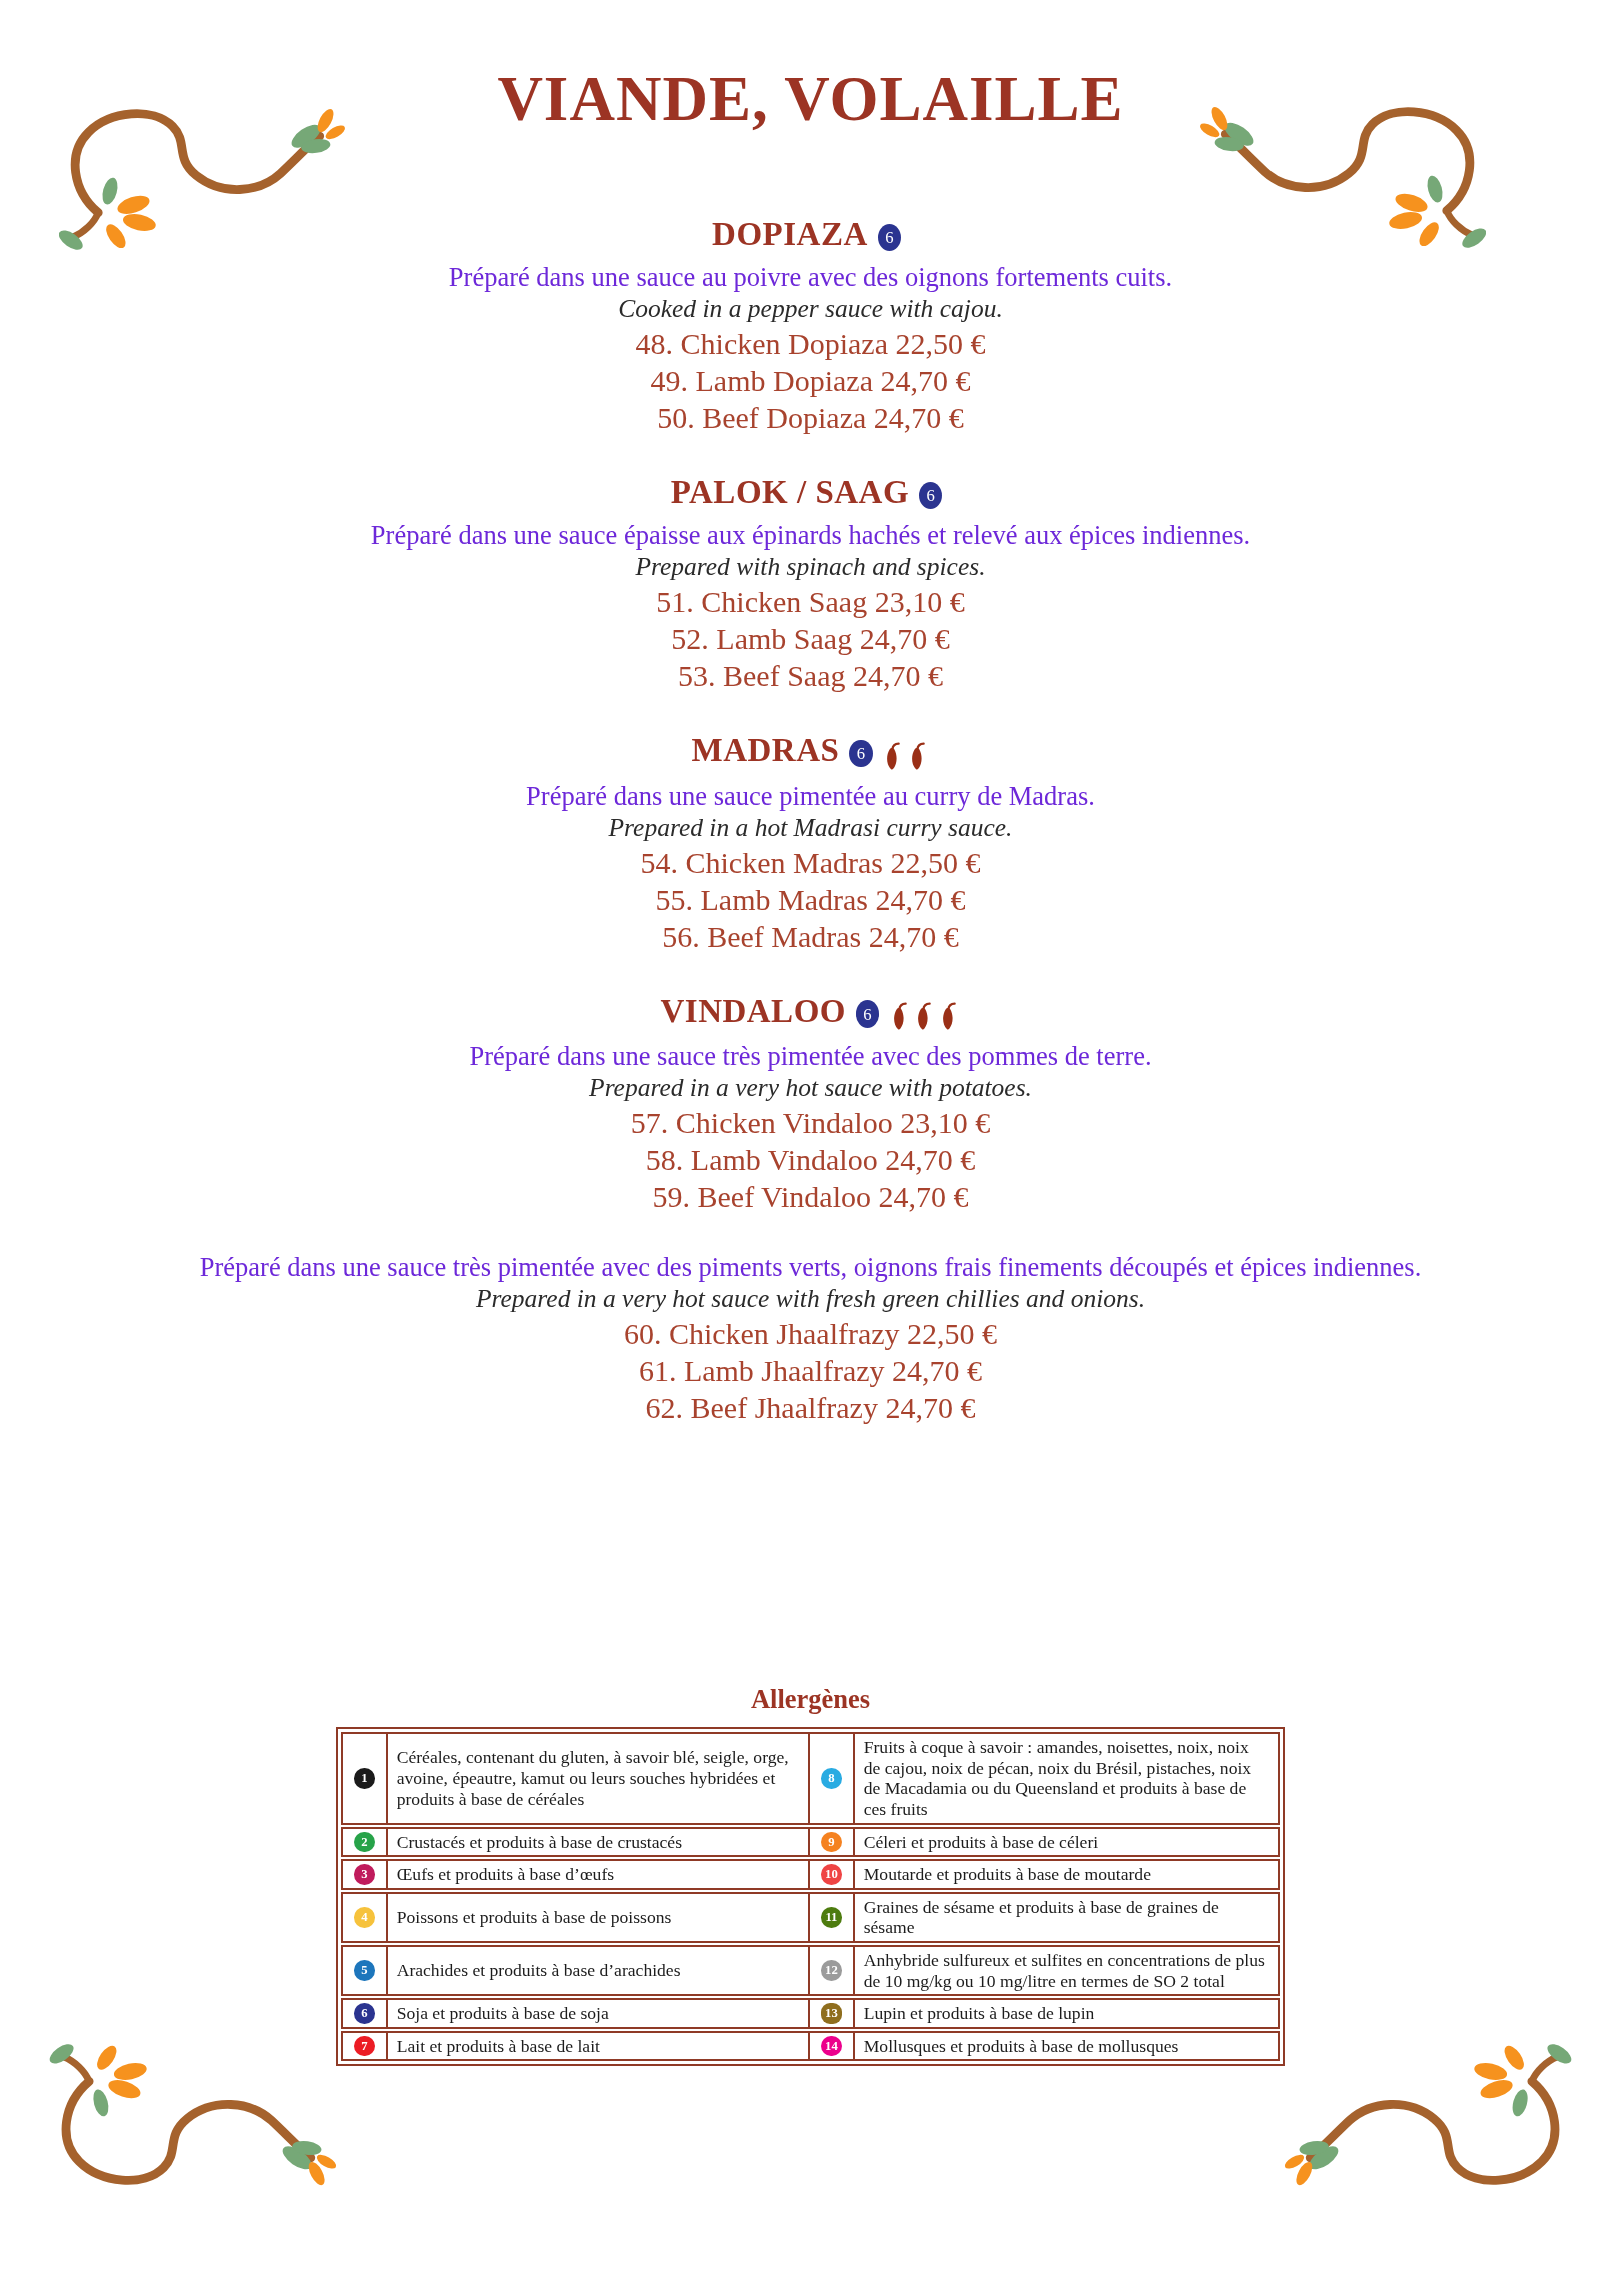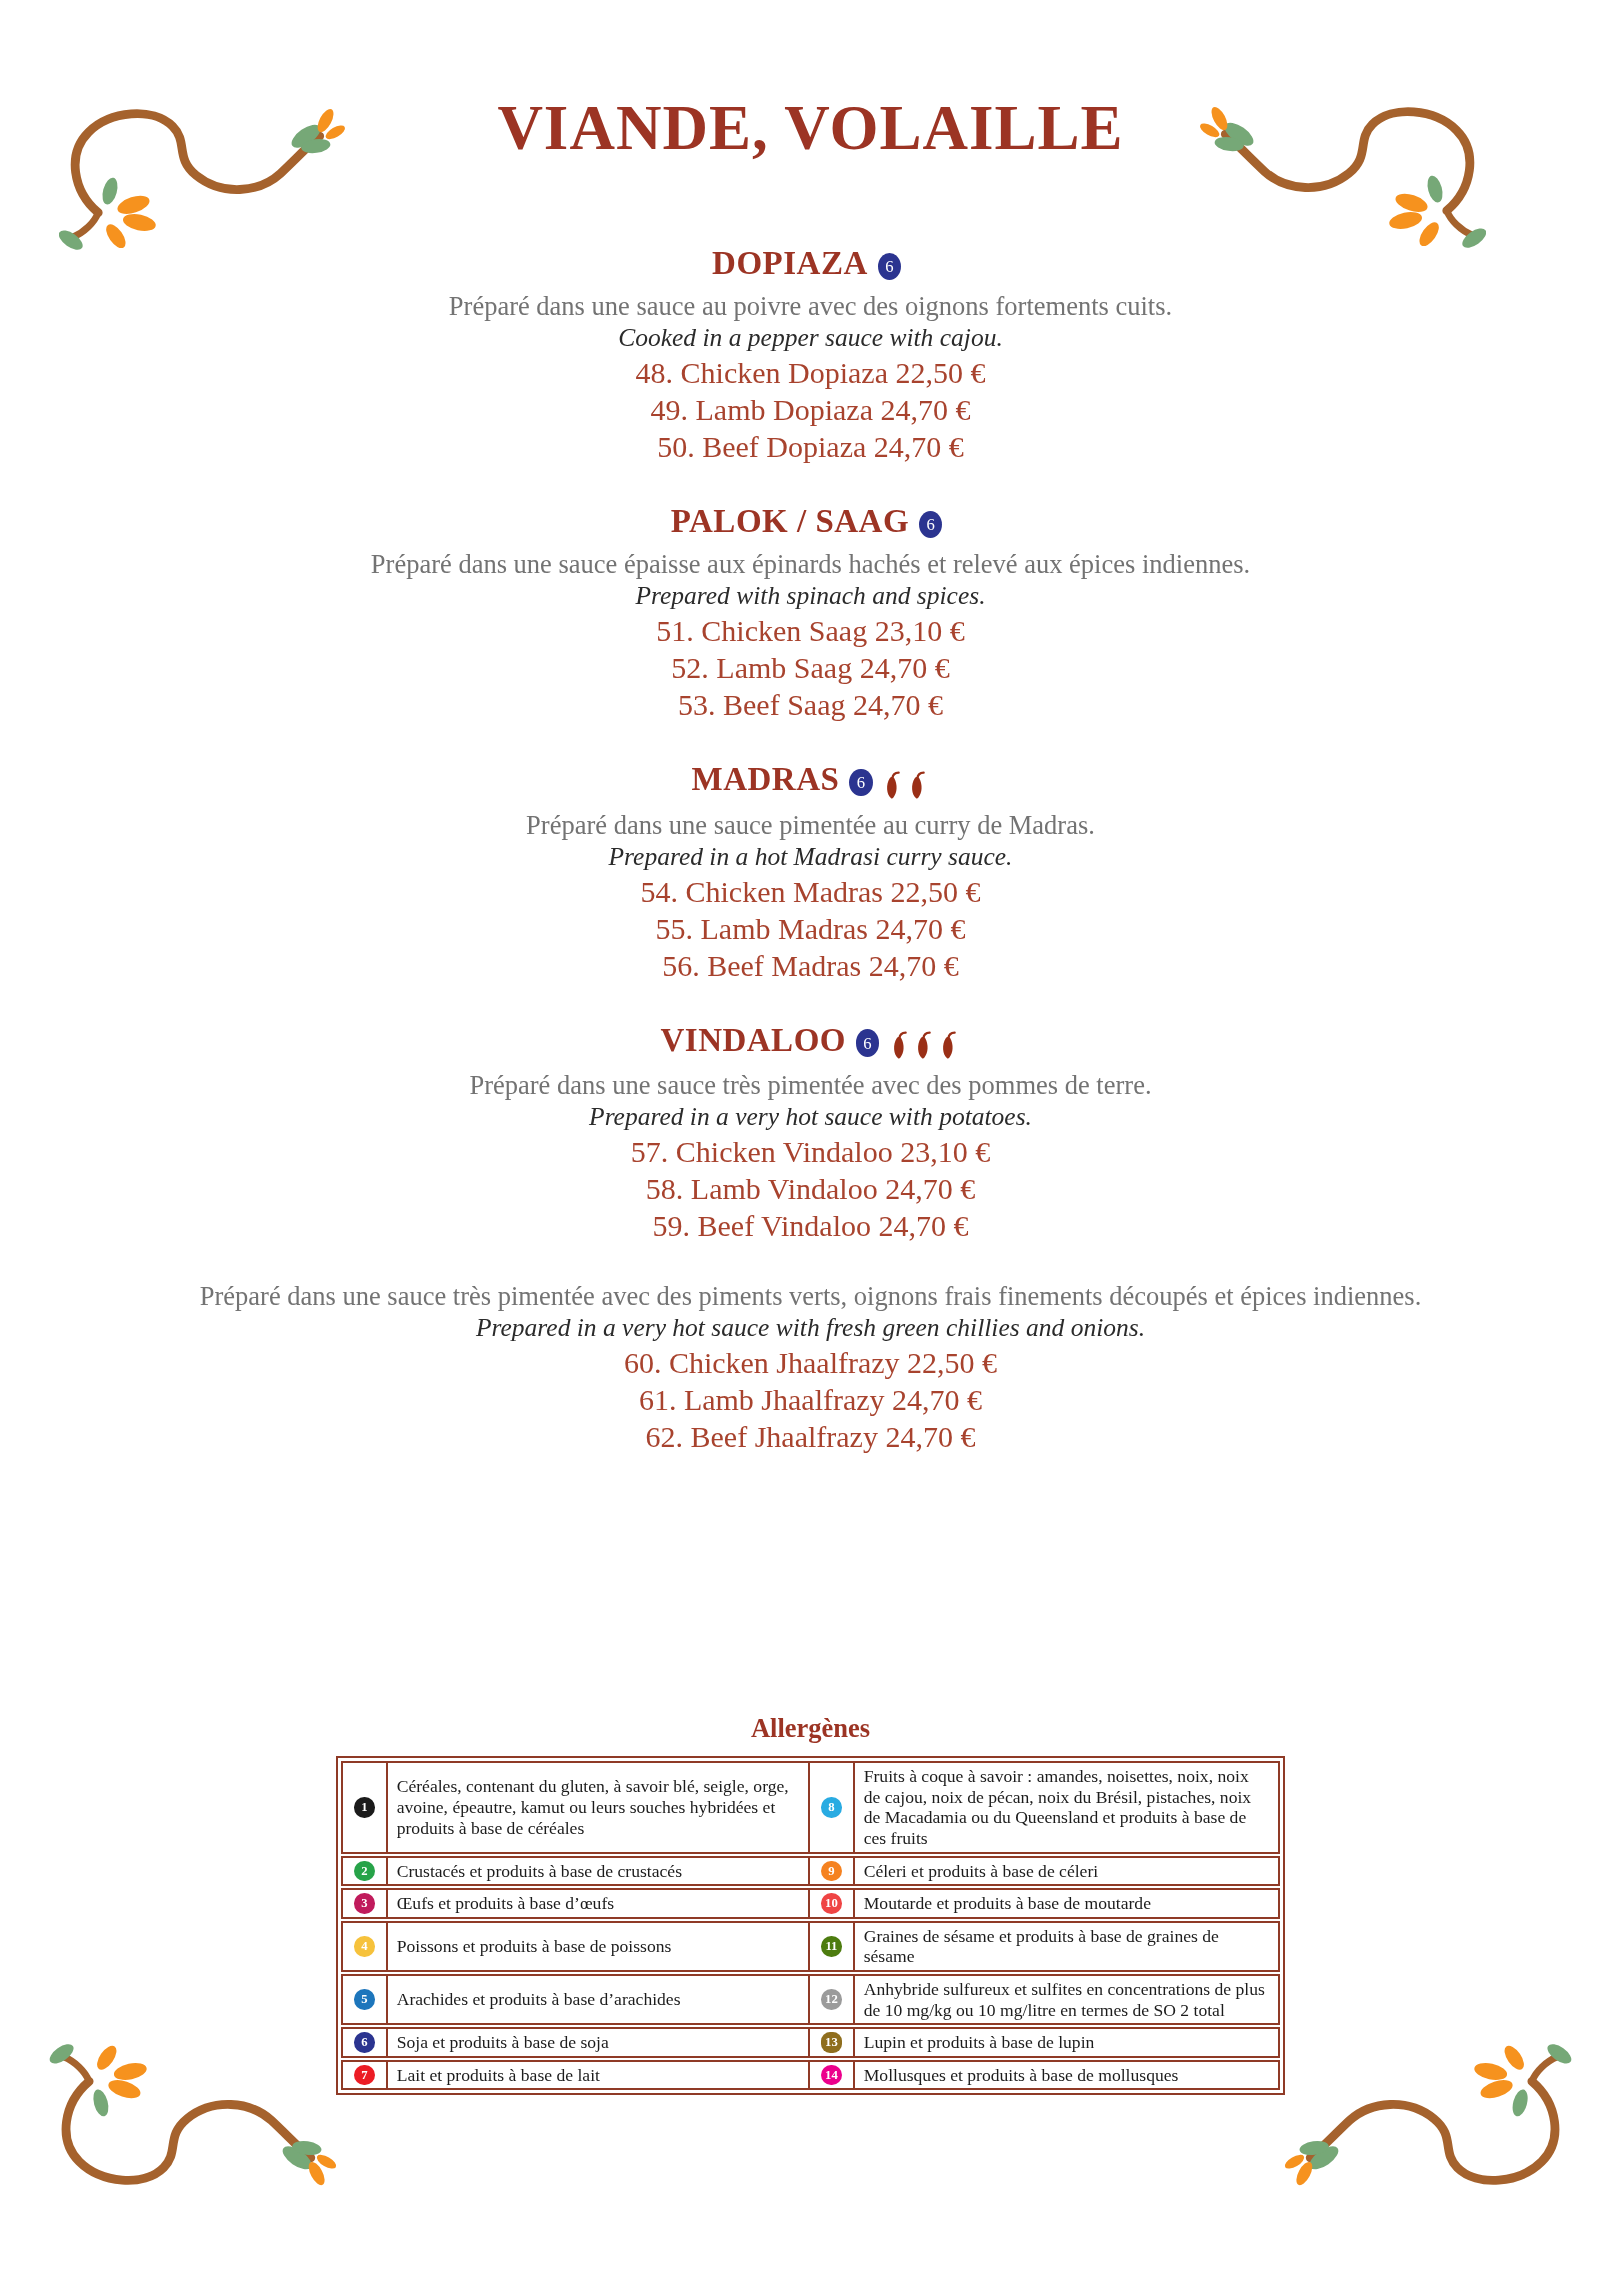--- a/index.html
+++ b/index.html
@@ -1,31 +1,31 @@
 <!DOCTYPE html>
 <html><head>
 <meta charset="utf-8">
 <style>
   html,body{margin:0;padding:0;background:#ffffff;}
   .page{position:relative;width:1621px;height:2293px;background:#ffffff;overflow:hidden;
         font-family:"Liberation Serif",serif;}
   .content{width:1539px;margin:0 auto;text-align:center;}
 
-  .title{margin:0;padding-top:97px;font-size:63px;line-height:1;font-weight:bold;
+  .title{margin:0;padding-top:68px;font-size:63px;line-height:1;font-weight:bold;
          color:#9c3424;letter-spacing:1px;}
 
   .menu{margin-top:82px;}
   .msec{margin-bottom:35px;}
   .sec-head{margin:0;font-size:33px;line-height:43px;font-weight:bold;color:#9c3424;letter-spacing:0.5px;}
   .hbadge{display:inline-flex;width:23.5px;height:27.4px;border-radius:50%;background:#2b3490;
           color:#ffffff;font-size:16.7px;font-weight:normal;letter-spacing:0;
           align-items:center;justify-content:center;margin-left:9.8px;vertical-align:middle;}
   .chilies{display:inline-block;margin-left:7.8px;vertical-align:middle;}
   .chili{width:21.6px;height:29px;margin-left:2.9px;vertical-align:middle;}
-  .desc-fr{margin:3.9px 0 0;font-size:26.5px;line-height:35px;color:#737373;}
+  .desc-fr{margin:3.9px 0 0;font-size:26.5px;line-height:35px;color:#6d28d9;}
   .desc-en{margin:0;font-size:25.5px;line-height:28px;font-style:italic;color:#2b2b2b;}
   .items{margin-top:2px;}
   .item{margin:0;font-size:30px;line-height:37px;color:#a8432e;}
 
   .allergens{margin-top:259px;}
   .allergens-title{margin:8px;font-size:26.5px;line-height:29px;font-weight:bold;color:#9c3424;}
   .atable{width:949px;margin:12.7px auto 0;border:2.9px solid #8f3a26;padding:2.9px;
           display:flex;flex-direction:column;gap:2px;box-sizing:border-box;background:#ffffff;}
   .arow{display:flex;border:2px solid #8f3a26;align-items:stretch;}
   .acell{display:flex;align-items:center;box-sizing:border-box;}

